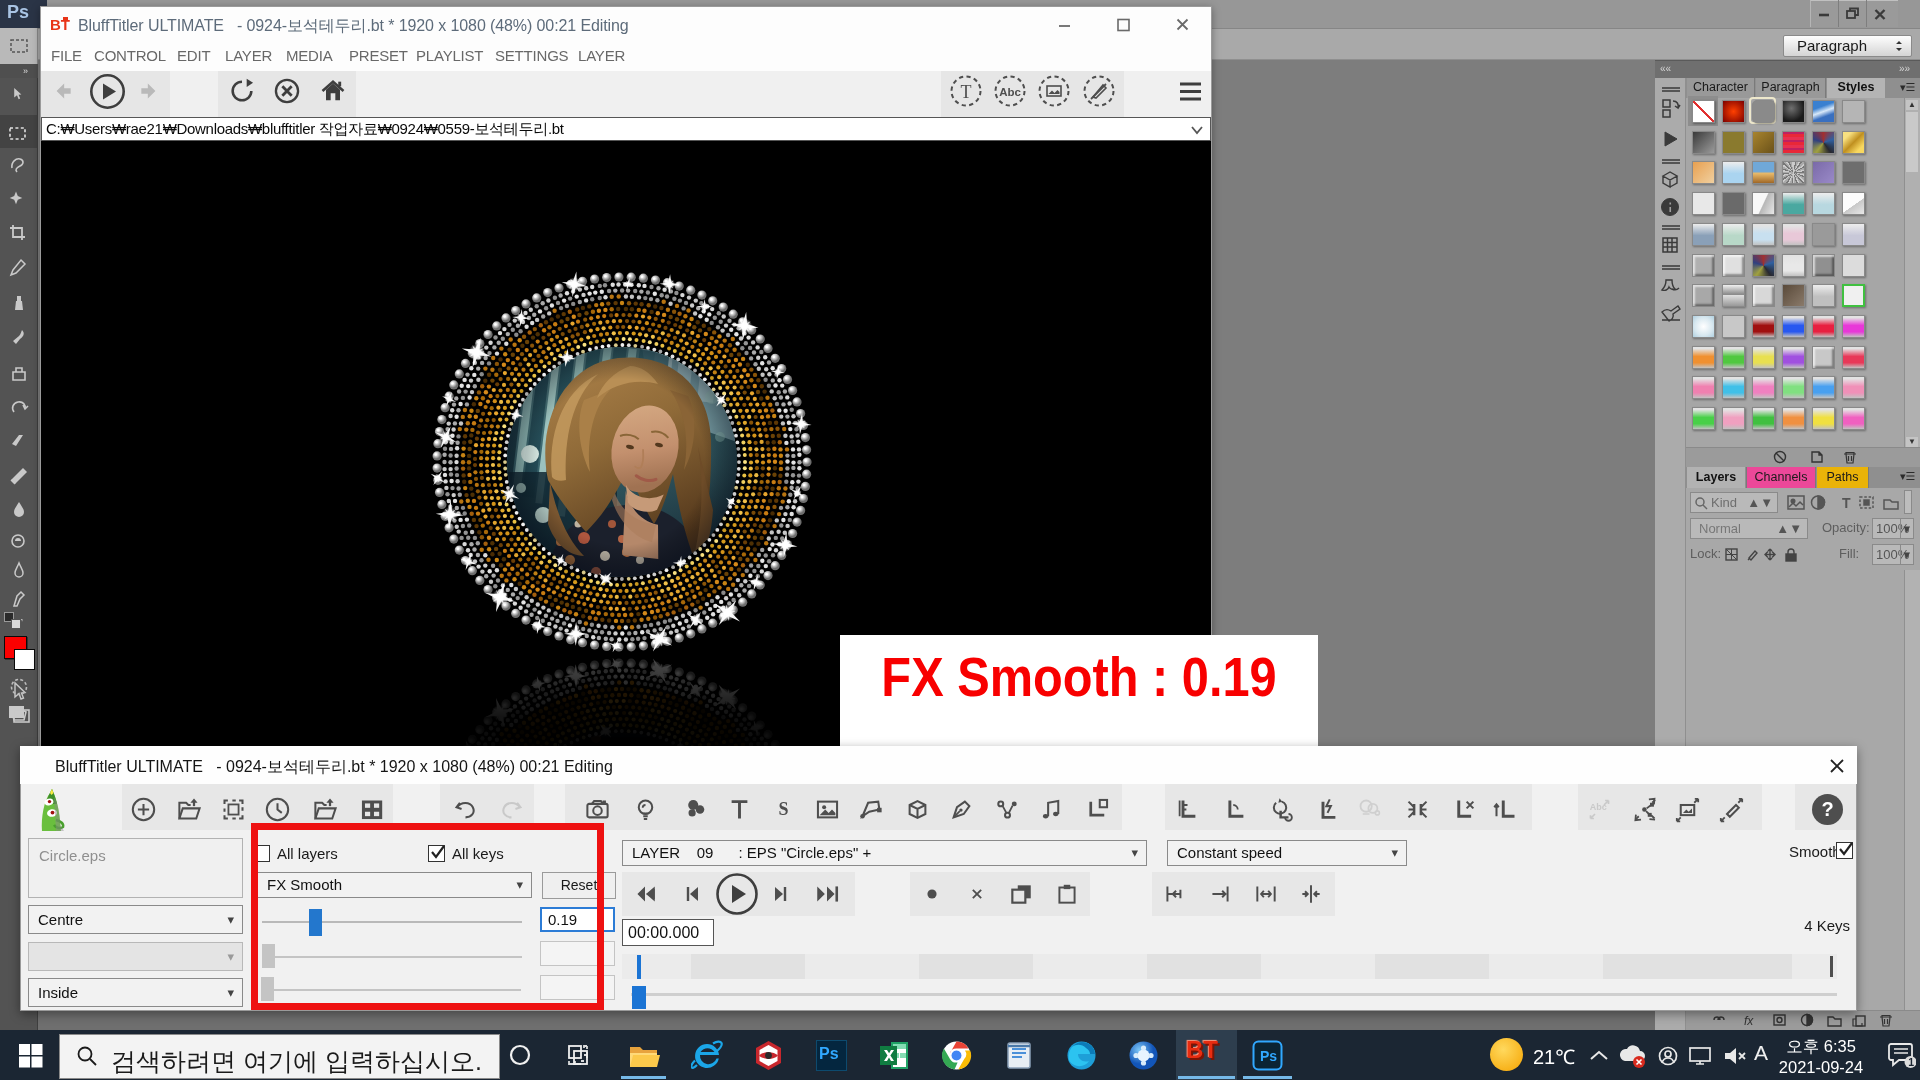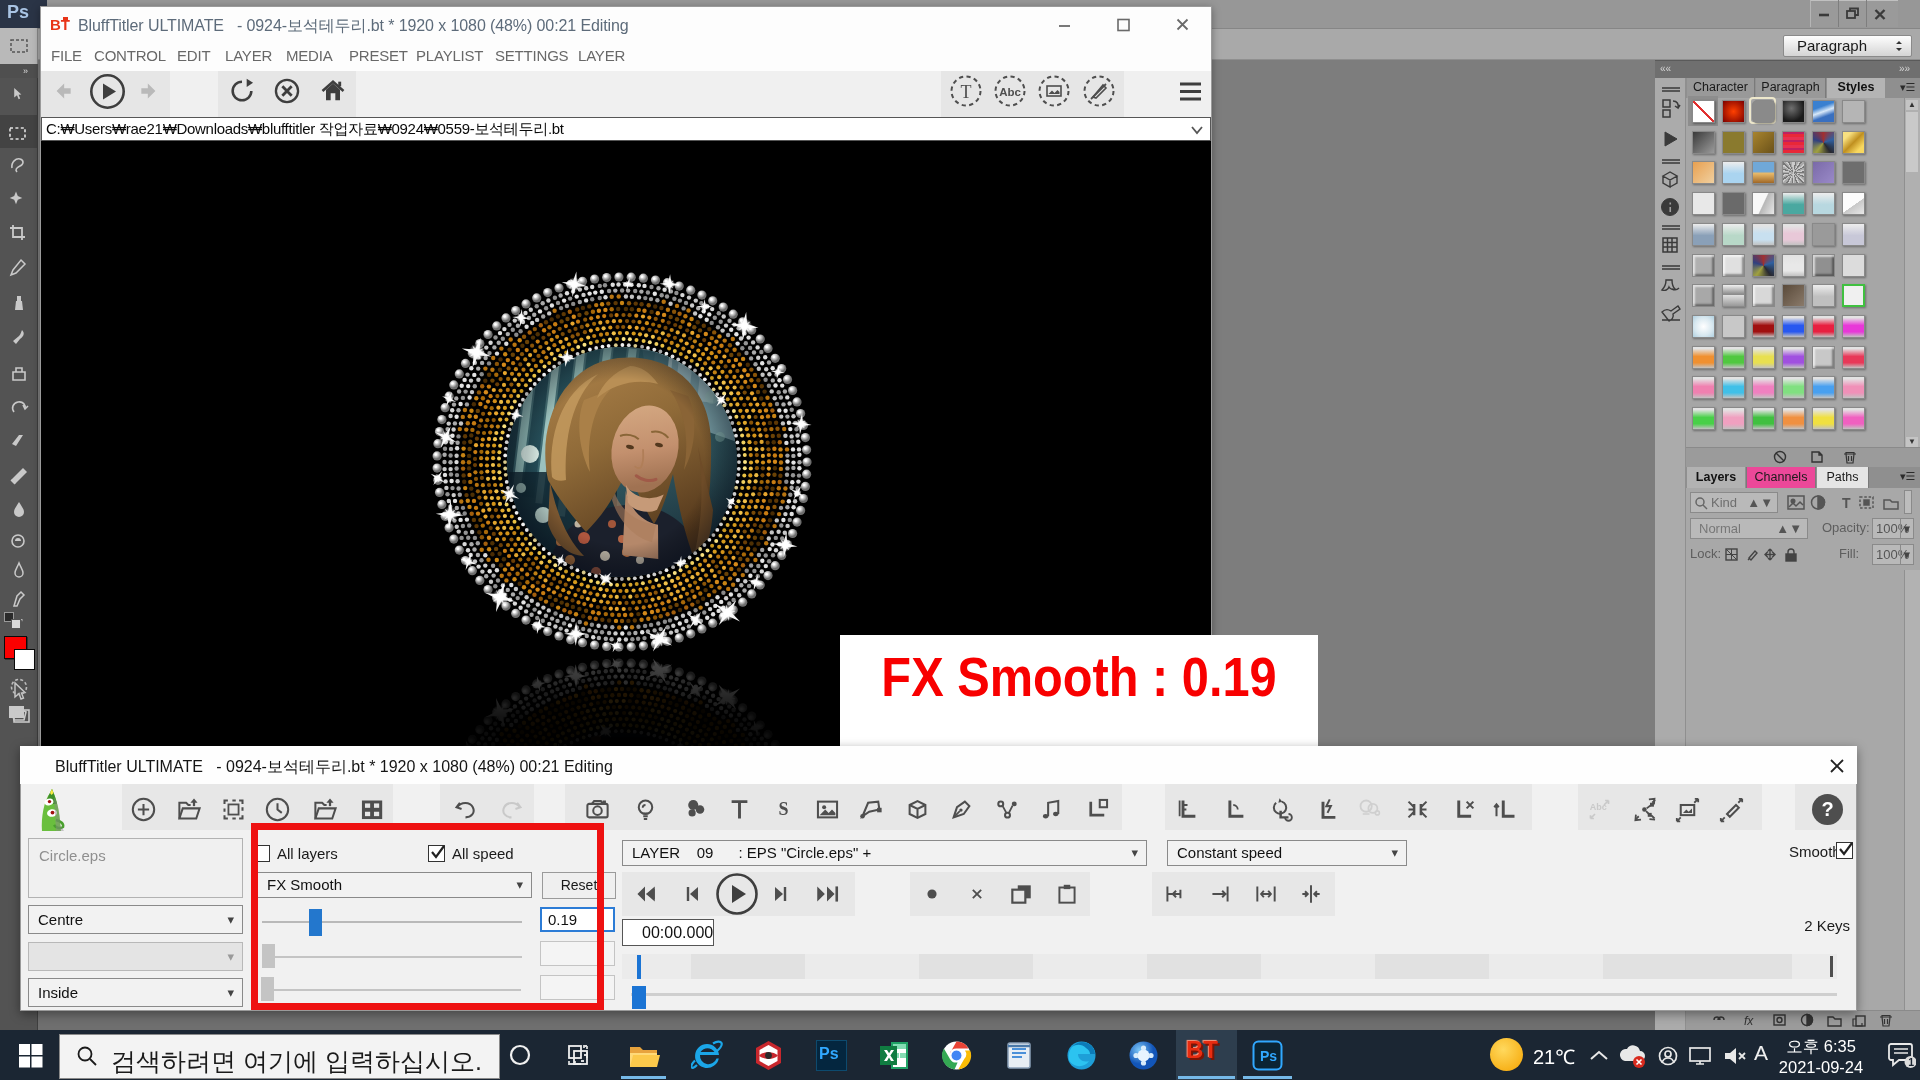--- a/index.html
+++ b/index.html
@@ -235,21 +235,21 @@
 <svg class="abs" style="left:1772px;top:449px" width="130" height="16" fill="none" stroke="#333" stroke-width="1.4">
     <circle cx="8" cy="8" r="5.5"></circle>
     <path d="M4 4 L12 12"></path>
     <path d="M40 3 h7 l3 3 v7 h-10 Z M47 3 v3 h3"></path>
     <path d="M72 5 h12 M74 5 V3.5 h8 V5 M74 5 l1 9 h6 l1 -9 M76.5 7 v5 M79.5 7 v5" stroke-width="1.2"></path>
   </svg>
 
 <div class="abs" style="left:1686px;top:467px;width:234px;height:21px;background:#8f8f8f"></div>
 <div class="abs" style="left:1687px;top:467px;width:58px;height:21px;background:#b2b2b2;font-size:12.5px;color:#111;font-weight:bold;text-align:center;line-height:20px">Layers</div>
 <div class="abs" style="left:1746px;top:467px;width:70px;height:21px;background:#ec4899;border-left:1px solid #7a7a7a;border-right:1px solid #7a7a7a;font-size:12.5px;color:#1a1a1a;text-align:center;line-height:20px">Channels</div>
-<div class="abs" style="left:1817px;top:467px;width:52px;height:21px;background:#e5e5e5;border-right:1px solid #7a7a7a;font-size:12.5px;color:#1a1a1a;text-align:center;line-height:20px">Paths</div>
+<div class="abs" style="left:1817px;top:467px;width:52px;height:21px;background:#eab308;border-right:1px solid #7a7a7a;font-size:12.5px;color:#1a1a1a;text-align:center;line-height:20px">Paths</div>
 <div class="abs" style="left:1900px;top:470px;color:#2a2a2a;font-size:11px">▾☰</div>
 
 <div class="abs" style="left:1686px;top:488px;width:234px;height:542px;background:#a8a8a8"></div>
 <div class="abs" style="left:1690px;top:492px;width:88px;height:21px;background:#b9b9b9;border:1px solid #8a8a8a;font-size:13px;color:#6e6e6e;line-height:19px;padding-left:20px">Kind <span style="float:right;margin-right:4px;color:#555">▲▼</span></div>
 <svg class="abs" style="left:1694px;top:496px" width="14" height="14" fill="none" stroke="#666" stroke-width="1.5">
     <circle cx="6" cy="6" r="4"></circle>
     <path d="M9 9 L13 13"></path>
   </svg>
 <svg class="abs" style="left:1786px;top:493px" width="118" height="20" fill="none" stroke="#555" stroke-width="1.5">
 <rect x="2" y="3" width="16" height="13"></rect>
@@ -2450,21 +2450,21 @@
     <span class="ch" style="line-height:27px;color:#9a9a9a">▾</span>
   </div>
 <div class="dd" style="left:28px;top:978px;width:215px;height:29px;line-height:27px">Inside<span class="ch" style="line-height:27px">▾</span></div>
 
 <div class="cbx" style="left:253px;top:845px"></div>
 <div class="lbl" style="left:277px;top:845px">All layers</div>
 <div class="cbx" style="left:428px;top:845px"></div>
 <svg class="abs" style="left:428px;top:843px" width="20" height="20">
     <path d="M4 9 L8 14 L16 3" fill="none" stroke="#222" stroke-width="2.2"></path>
   </svg>
-<div class="lbl" style="left:452px;top:845px">All speed</div>
+<div class="lbl" style="left:452px;top:845px">All keys</div>
 <div class="dd" style="left:257px;top:872px;width:275px;height:26px">FX Smooth<span class="ch">▾</span></div>
 <div class="abs" style="left:542px;top:872px;width:74px;height:27px;background:#efefef;border:1px solid #9a9a9a;font-size:14px;color:#1a1a1a;text-align:center;line-height:25px">Reset</div>
 <div class="abs" style="left:262px;top:921px;width:260px;height:2px;background:#b9b9b9"></div>
 <div class="abs" style="left:309px;top:909px;width:13px;height:27px;background:#2377cd"></div>
 <div class="abs" style="left:540px;top:907px;width:75px;height:25px;background:#fff;border:2px solid #2c7cd6;font-size:15px;color:#111;padding:0 0 0 6px;line-height:21px">0.19</div>
 <div class="abs" style="left:262px;top:956px;width:260px;height:2px;background:#c4c4c4"></div>
 <div class="abs" style="left:262px;top:944px;width:13px;height:24px;background:#c4c4c4"></div>
 <div class="abs" style="left:540px;top:941px;width:75px;height:25px;background:#f4f4f4;border:1px solid #c4c4c4"></div>
 <div class="abs" style="left:261px;top:989px;width:260px;height:2px;background:#c4c4c4"></div>
 <div class="abs" style="left:261px;top:977px;width:13px;height:24px;background:#c4c4c4"></div>
@@ -2519,22 +2519,22 @@
   </svg>
 <svg style="position:absolute;left:1207px;top:881px" width="26" height="26" viewBox="0 0 24 24">
     <path d="M19 5 V19 M5 12 H17 M14 9 L17 12 L14 15" stroke="#4e4e4e" fill="none" stroke-width="1.8"></path>
   </svg>
 <svg style="position:absolute;left:1252px;top:881px" width="28" height="26" viewBox="0 0 24 24">
     <path d="M4 5 V19 M20 5 V19 M8 12 H16 M10 9 L7.5 12 L10 15 M14 9 L16.5 12 L14 15" stroke="#4e4e4e" fill="none" stroke-width="1.8"></path>
   </svg>
 <svg style="position:absolute;left:1297px;top:881px" width="28" height="26" viewBox="0 0 24 24">
     <path d="M12 4 V20 M4 12 H9 M15 12 H20 M6.5 9.5 L9 12 L6.5 14.5 M17.5 9.5 L15 12 L17.5 14.5" stroke="#4e4e4e" fill="none" stroke-width="1.8"></path>
   </svg>
-<div class="abs" style="left:622px;top:919px;width:92px;height:27px;background:#fff;border:1px solid #555;font-size:16px;color:#111;line-height:25px;padding-left:19px">00:00.000</div>
-<div class="abs" style="left:1770px;top:917px;width:80px;height:20px;font-size:15px;color:#1a1a1a;text-align:right">2 Keys</div>
+<div class="abs" style="left:622px;top:919px;width:92px;height:27px;background:#fff;border:1px solid #555;font-size:16px;color:#111;line-height:25px;padding-left:5px">00:00.000</div>
+<div class="abs" style="left:1770px;top:917px;width:80px;height:20px;font-size:15px;color:#1a1a1a;text-align:right">4 Keys</div>
 
 <div class="abs" style="left:622px;top:954px;width:1215px;height:25px;background:repeating-linear-gradient(90deg,#e1e1e1 0 114px,#ebebeb 114px 228px);background-position:-159px 0"></div>
 <div class="abs" style="left:1830px;top:956px;width:3px;height:21px;background:#4e4e4e"></div>
 <div class="abs" style="left:637px;top:955px;width:4px;height:24px;background:#1b74d4"></div>
 <div class="abs" style="left:631px;top:993px;width:1206px;height:3px;background:#cfcfcf"></div>
 <div class="abs" style="left:632px;top:986px;width:14px;height:23px;background:#1b74d4"></div>
 
 <div class="abs" style="left:251px;top:823px;width:353px;height:187px;border:7px solid #ee1111"></div>
 
 <div class="abs" style="left:1812px;top:794px;width:31px;height:31px;background:#4e4e4e;border-radius:50%;color:#fff;font-weight:bold;font-size:20px;text-align:center;line-height:31px">?</div>

